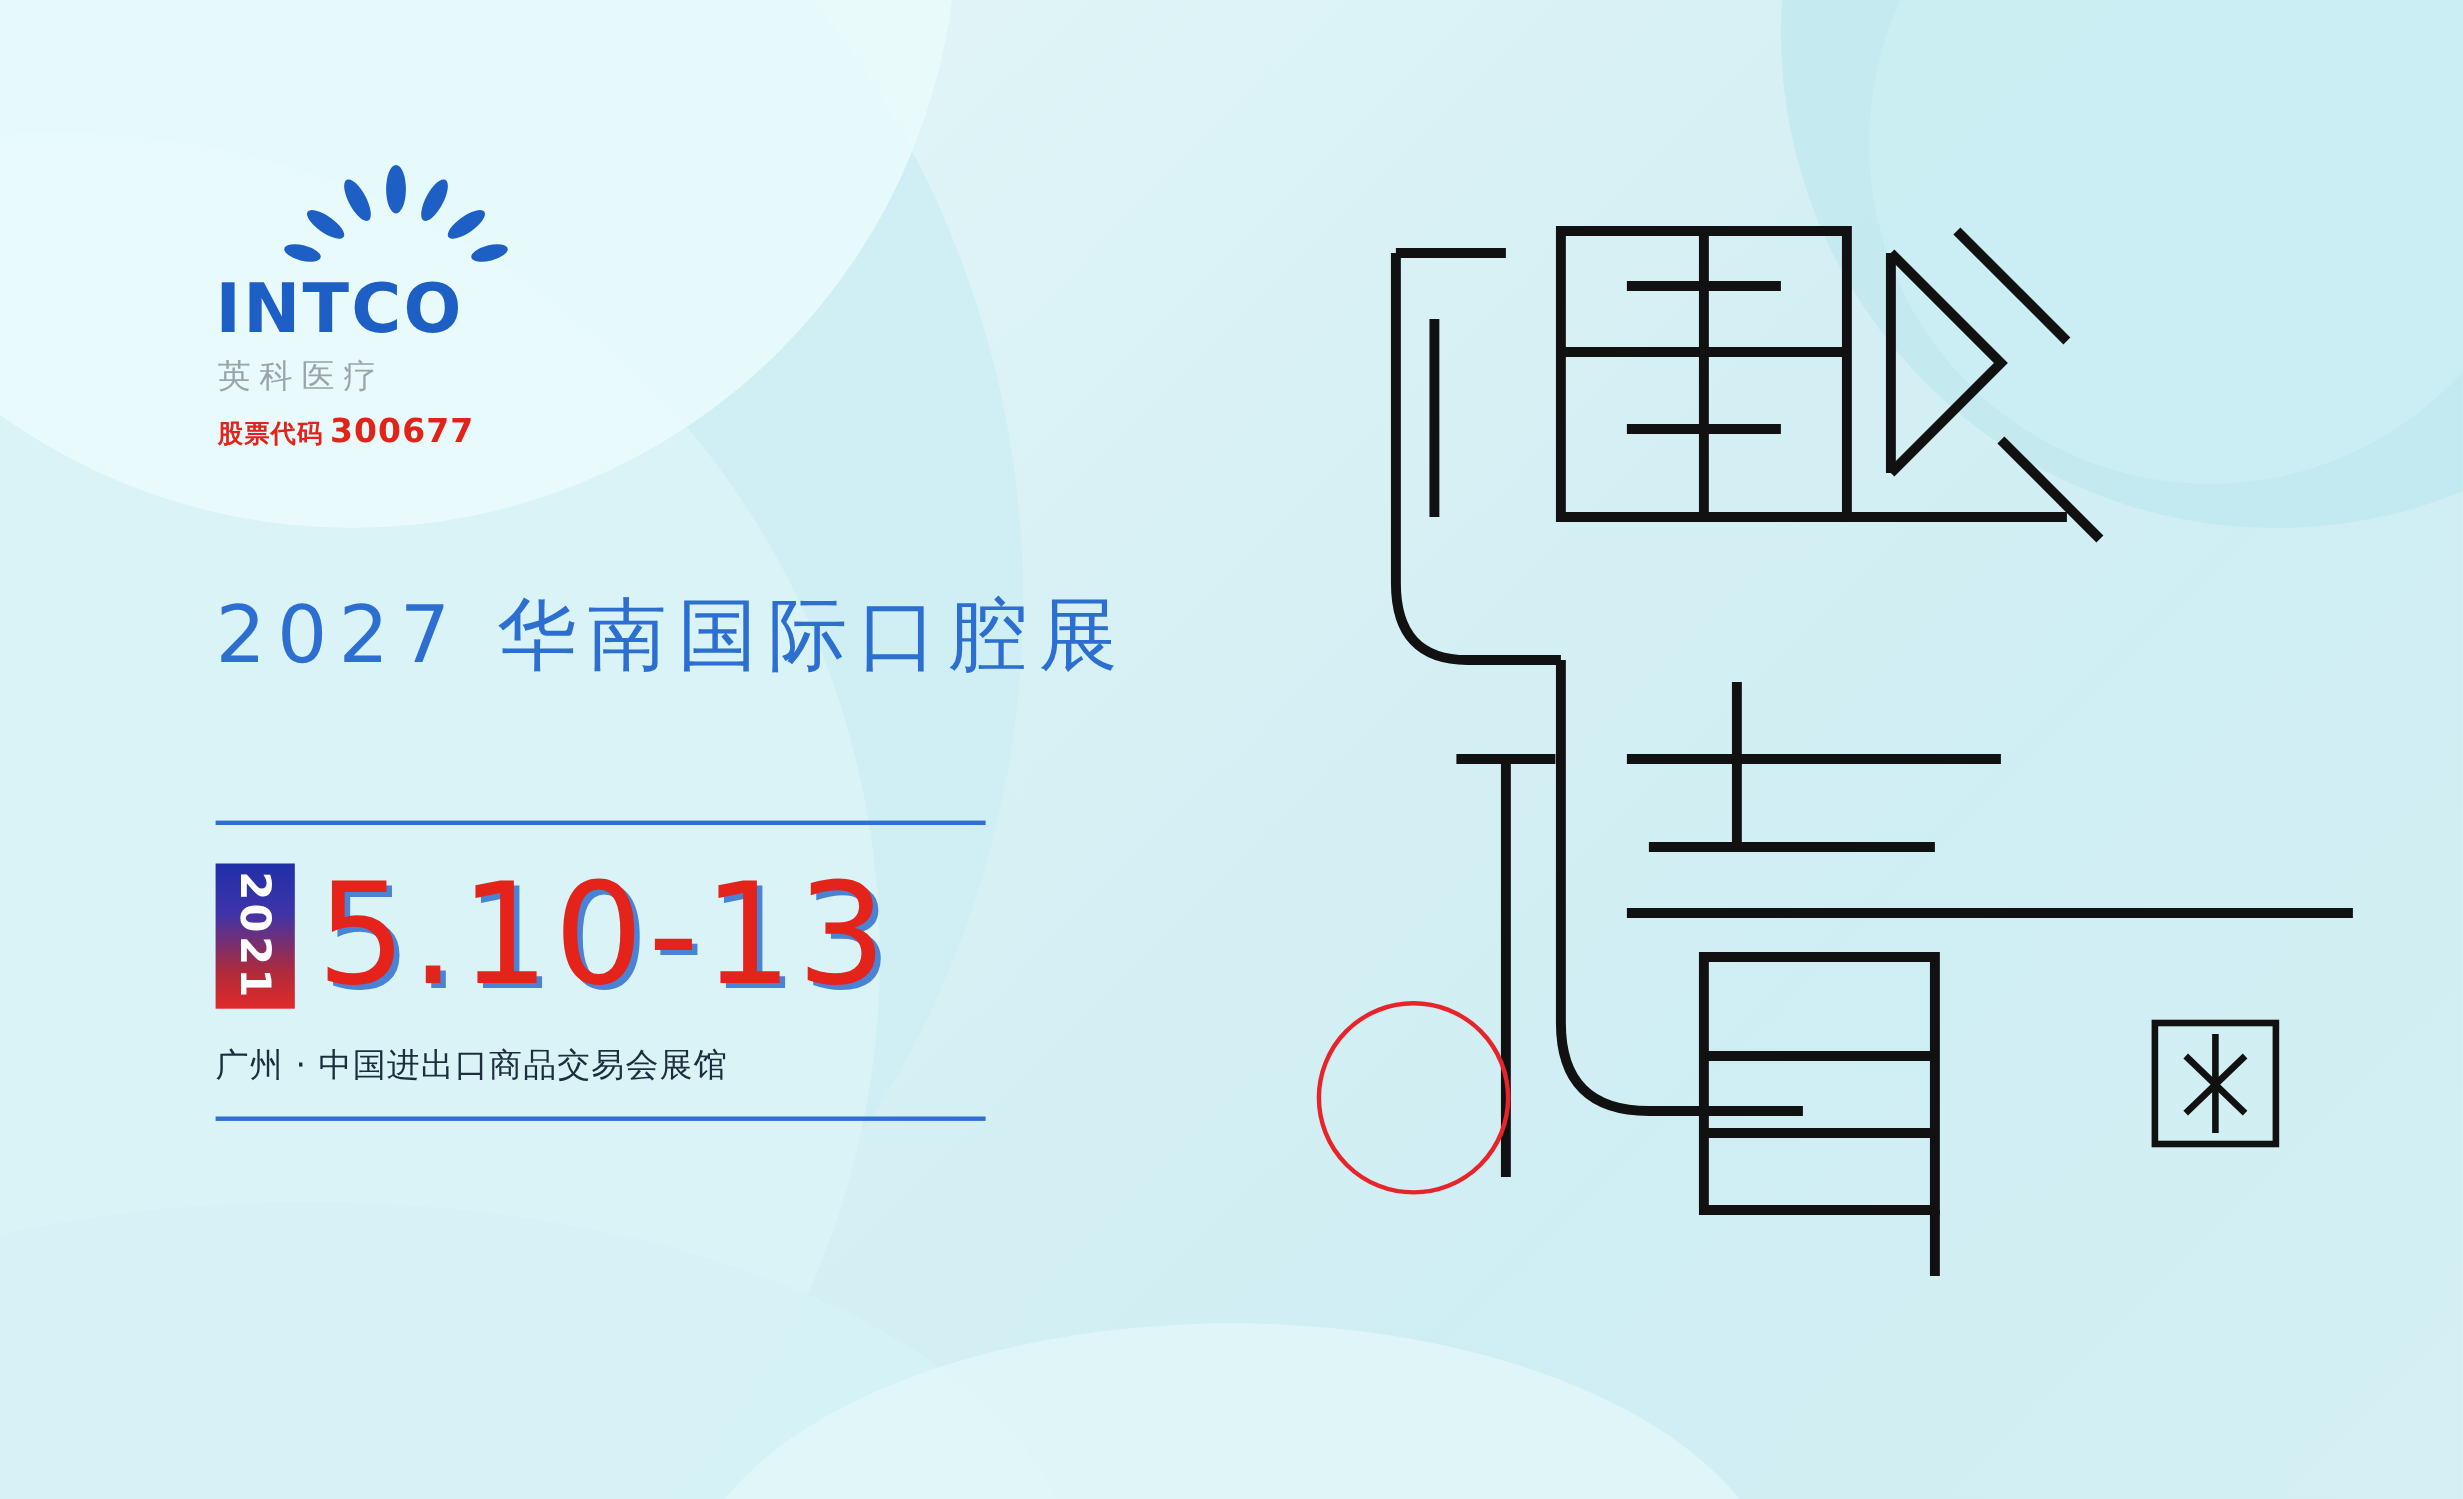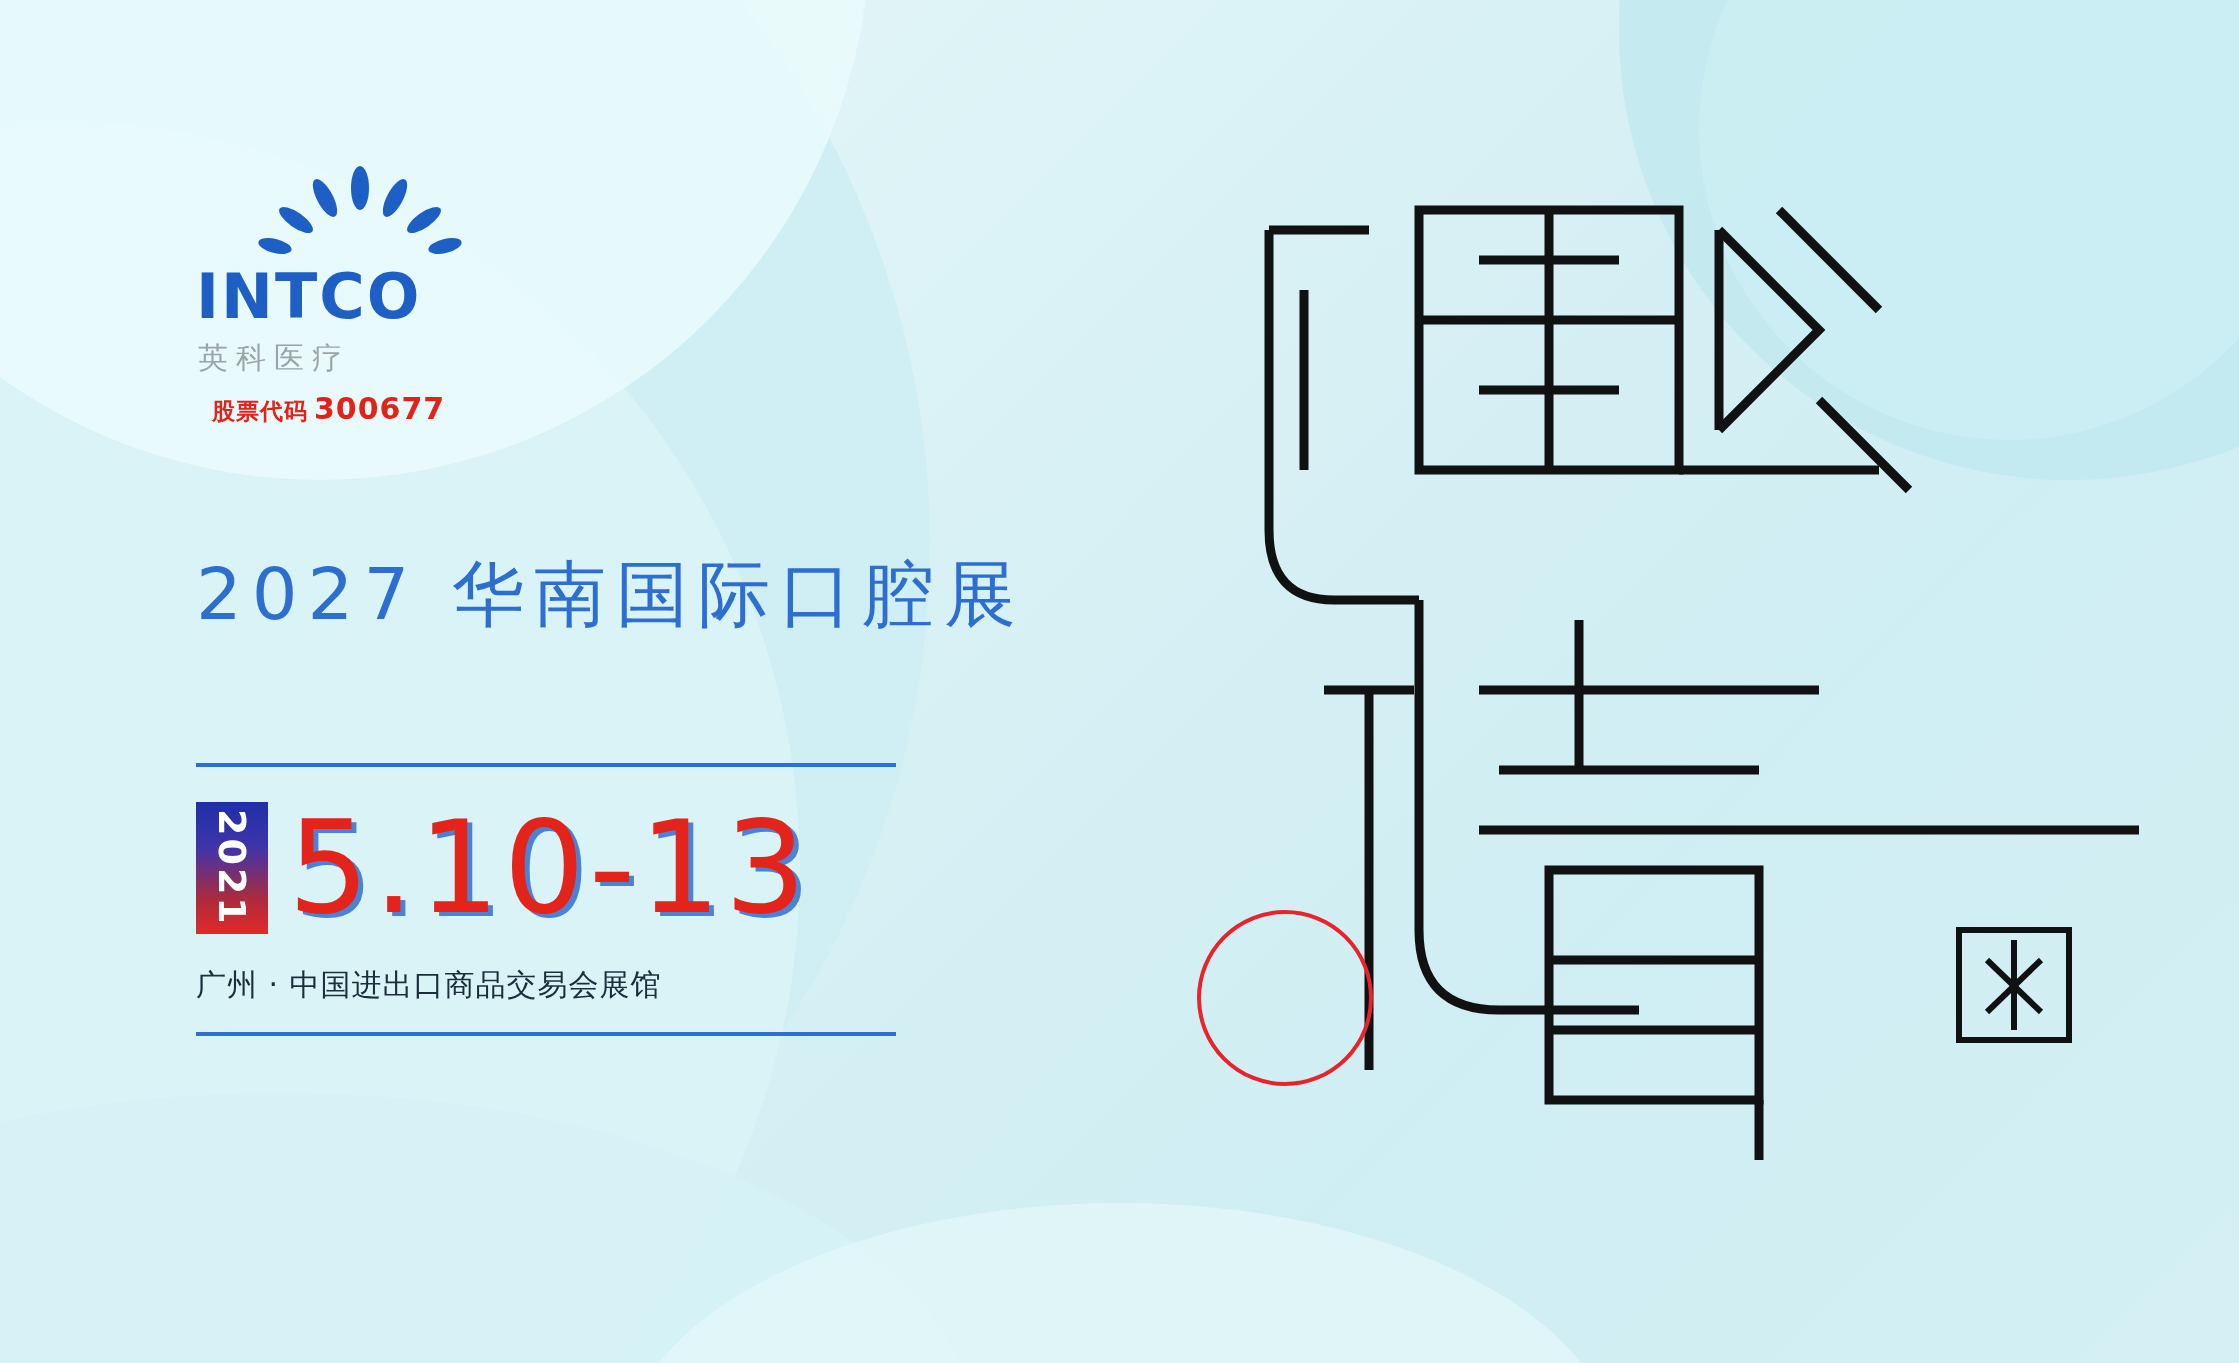--- a/index.html
+++ b/index.html
@@ -80,21 +80,21 @@
     left: 620px;
     bottom: -360px;
     background: #e2f6f9;
     opacity: 0.8;
   }
 
   
   .left-col {
     position: absolute;
     left: 196px;
-    top: 166px;
+    top: 150px;
     width: 900px;
   }
 
   
   .logo-block {
     position: relative;
     width: 260px;
   }
   .logo-burst {
     position: relative;
@@ -116,21 +116,21 @@
   .logo-cn {
     font-size: 30px;
     letter-spacing: 8px;
     color: #9aa4ad;
     margin-top: 10px;
     margin-left: 2px;
     font-family: Liberation Serif, serif;
   }
   .logo-code {
     margin-top: 12px;
-    margin-left: 16px;
+    margin-left: 2px;
     color: #e2231a;
     font-size: 27px;
     font-weight: bold;
     letter-spacing: 0px;
     font-family: "DejaVu Sans", sans-serif;
     white-space: nowrap;
   }
   .logo-code .code-label {
     font-size: 23px;
     font-weight: bold;

